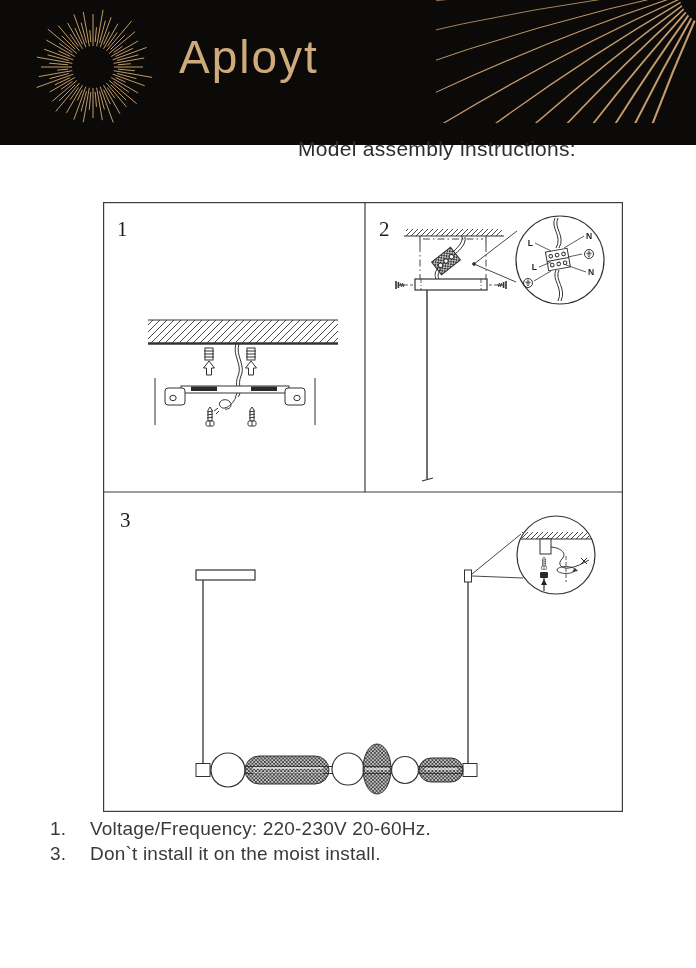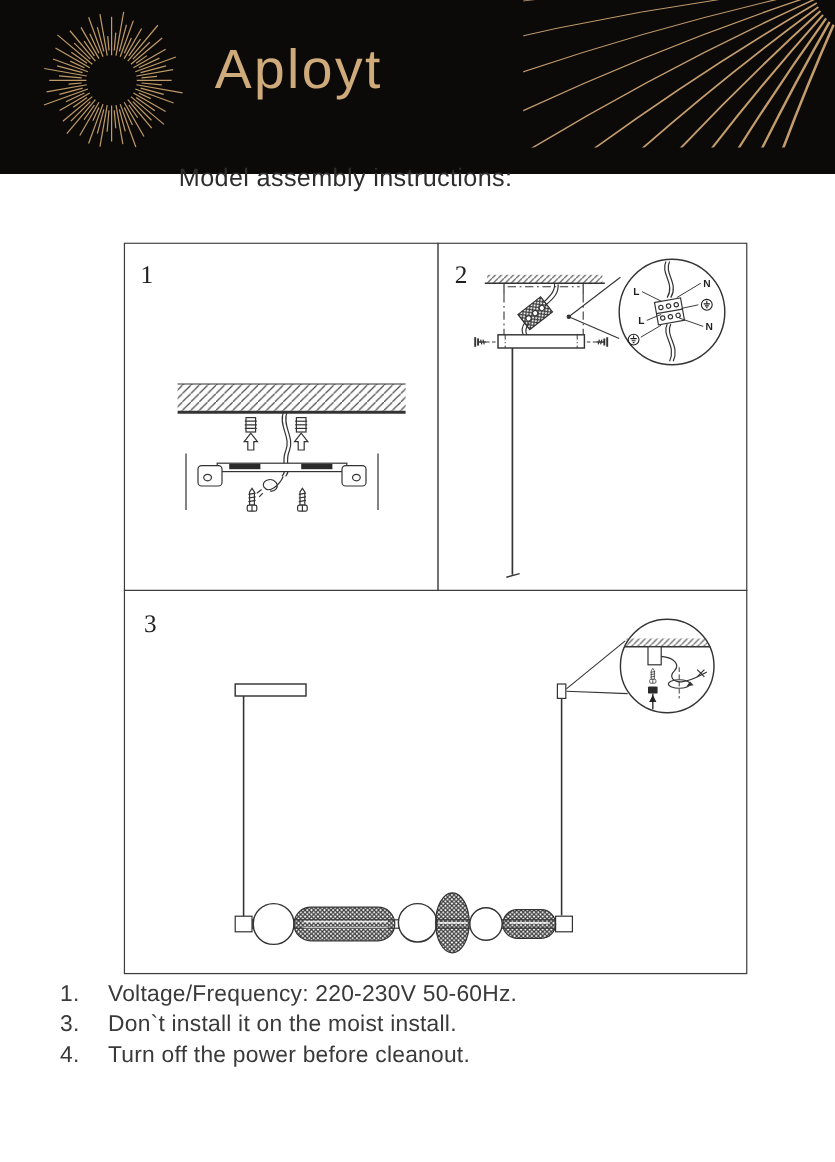--- a/index.html
+++ b/index.html
@@ -5,21 +5,21 @@
   html,body{margin:0;padding:0;background:#ffffff;}
   .page{position:relative;width:696px;height:968px;background:#ffffff;overflow:hidden;
         font-family:"Liberation Sans",sans-serif;color:#333;}
   
   .banner{position:absolute;left:0;top:0;width:696px;height:145px;background:#0c0a09;overflow:hidden;}
   .burst{position:absolute;left:28px;top:7px;}
   .brand{position:absolute;left:179px;top:34px;font-size:46px;font-weight:300;
          letter-spacing:2px;color:#cfab7b;line-height:1;}
   .corner-rays{position:absolute;right:0;top:0;}
   
-  .title-block{position:absolute;left:0;top:136px;width:576px;text-align:center;}
+  .title-block{position:absolute;left:0;top:136px;width:576px;text-align:right;}
   .title-line{font-size:21px;font-weight:500;color:#2d2d2d;line-height:26px;letter-spacing:.3px;}
   
   .figure{position:absolute;left:103px;top:202px;width:520px;height:610px;}
   .fig-num{font-family:"Liberation Serif",serif;font-size:21px;fill:#1e1e1e;}
   .wire-label{font-family:"Liberation Sans",sans-serif;font-size:8.5px;font-weight:bold;fill:#1e1e1e;}
   
   .instructions{position:absolute;left:50px;top:816px;width:620px;margin:0;padding:0;list-style:none;}
   .instructions li{font-size:19px;line-height:25.3px;color:#3a3a3a;letter-spacing:.2px;}
   .instructions .num{display:inline-block;width:40px;}
 </style>
@@ -334,20 +334,18 @@
             <line x1="441" y1="86" x2="441" y2="99" stroke-width="1.2"></line>
             <polygon points="441,87 438,93 444,93" fill="#222" stroke="none"></polygon>
           </g>
         </g>
       </g>
     </svg>
   </div>
 
   <ol class="instructions">
     <li>
-      <span class="num">1.</span><span>Voltage/Frequency: 220-230V 50-60Hz.</span></li>
+      <span class="num">1.</span><span>Voltage/Frequency: 220-230V 20-60Hz.</span></li>
     <li>
       <span class="num">3.</span><span>Don`t install it on the moist install.</span></li>
-    <li>
-      <span class="num">4.</span><span>Turn off the power before cleanout.</span></li>
   </ol>
 
 </div>
 
 </body></html>

